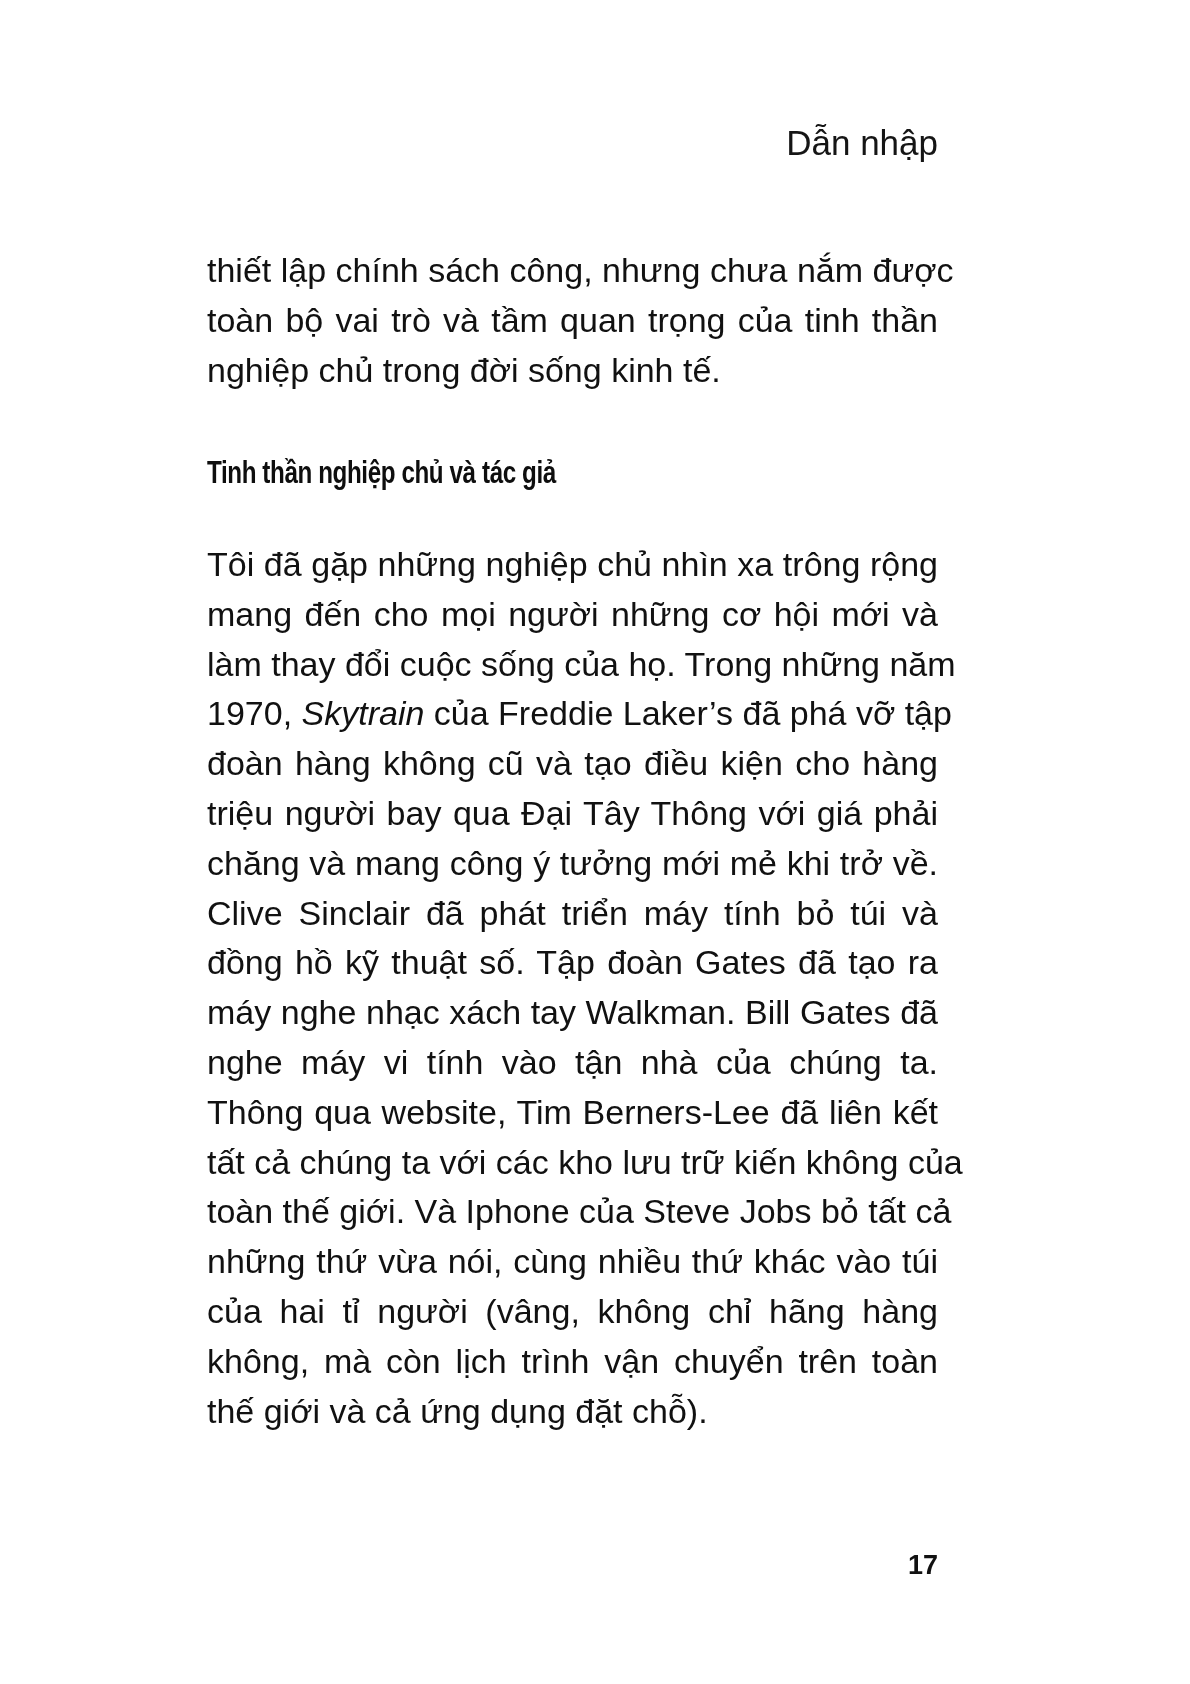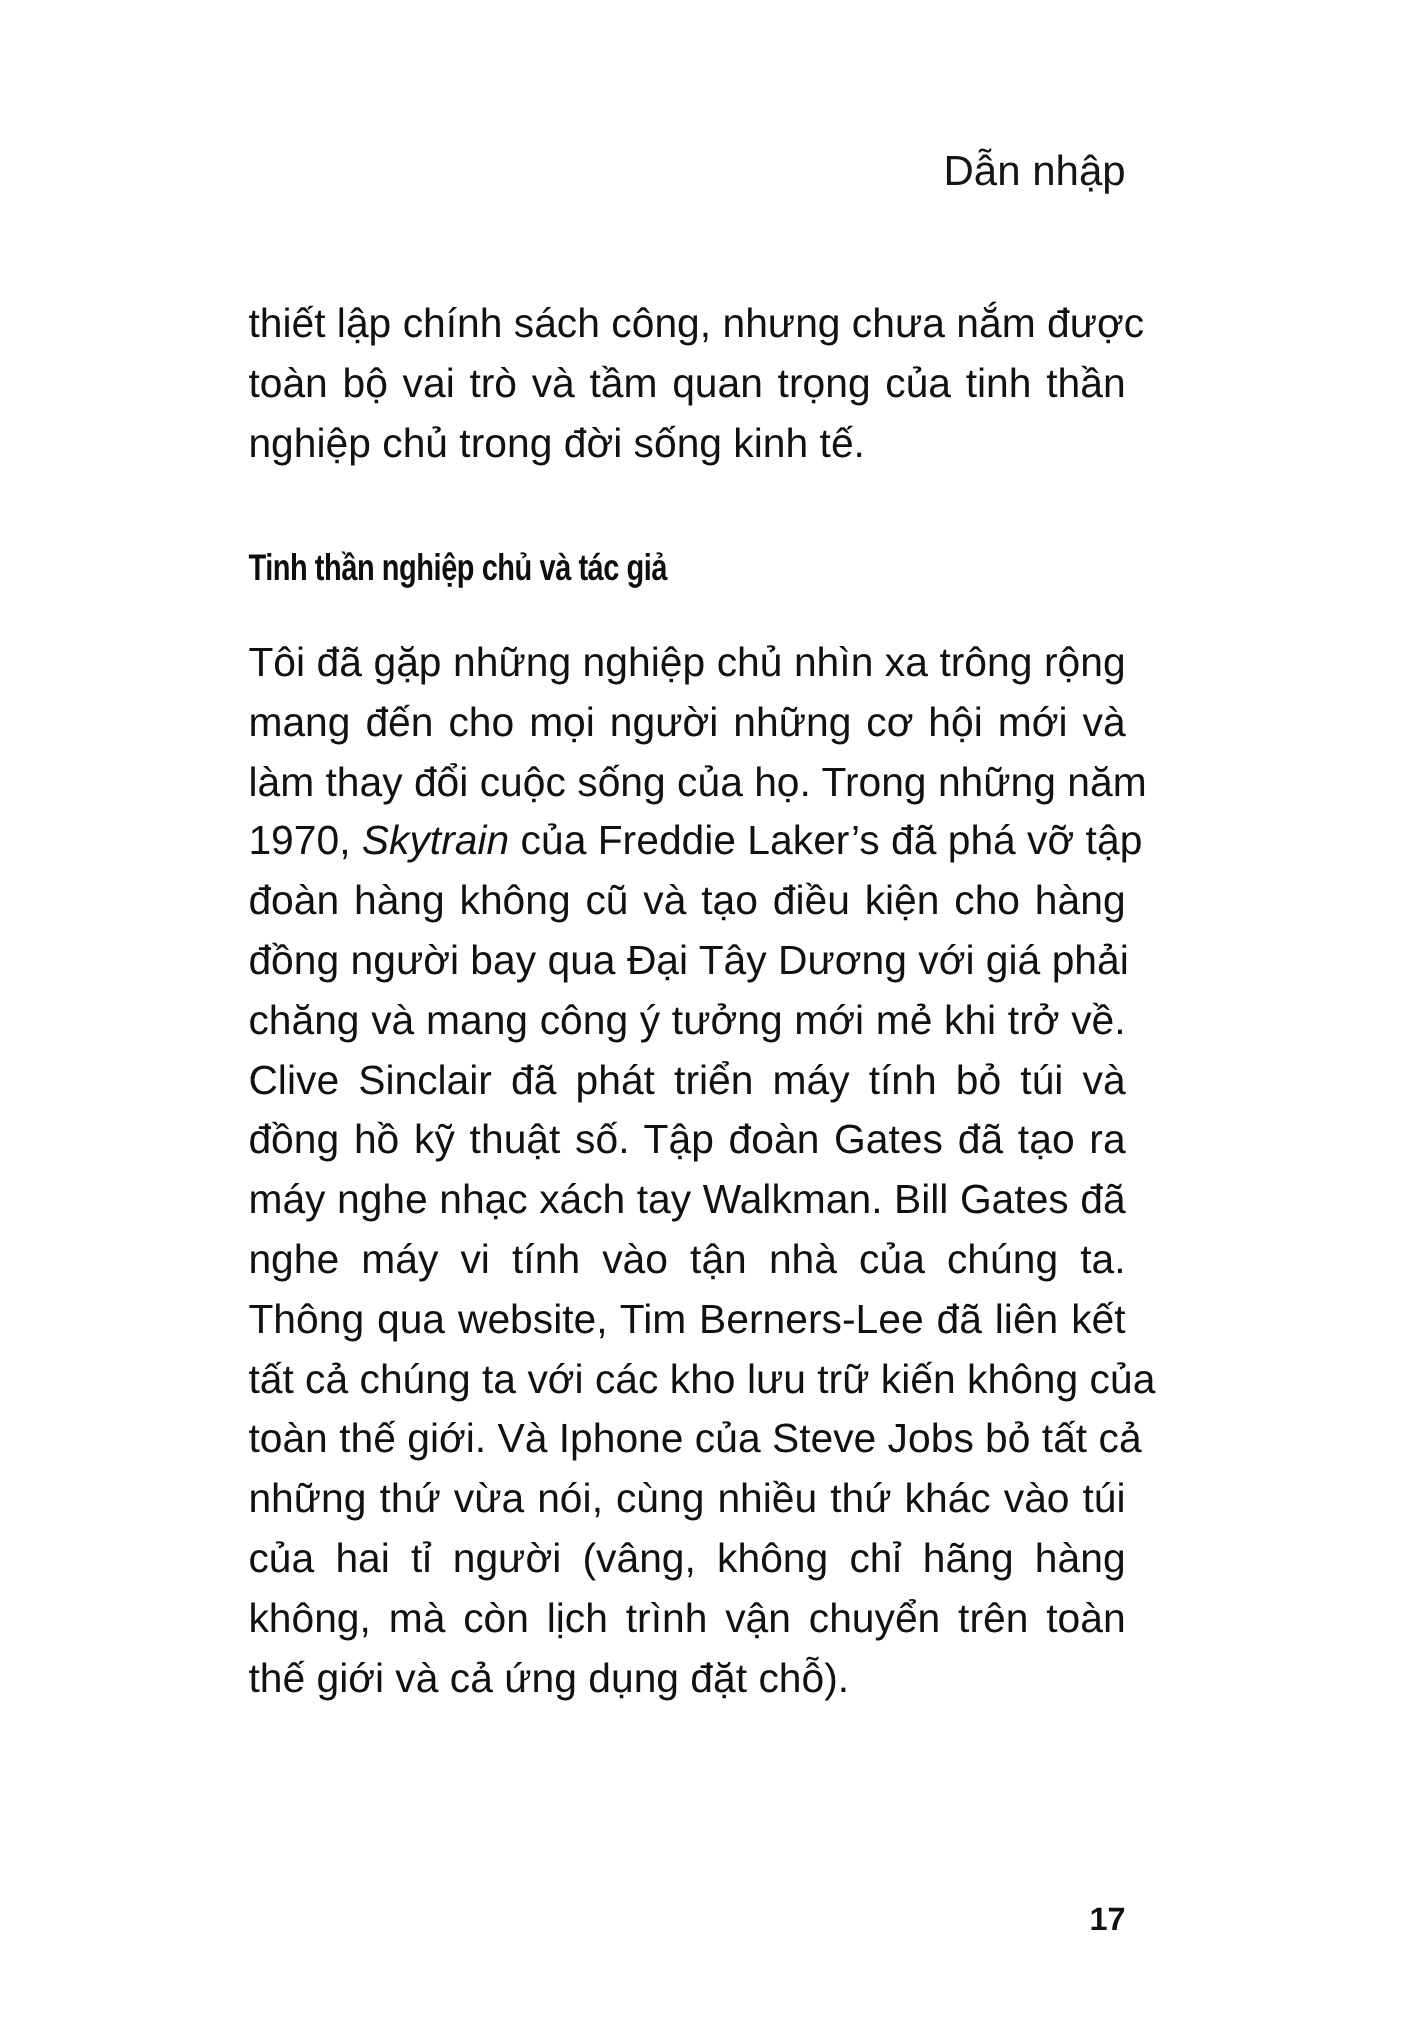--- a/index.html
+++ b/index.html
@@ -44,21 +44,21 @@
       font-weight: bold;
       font-size: 31px;
       line-height: 42px;
       color: #0e0e0e;
       transform: scaleX(0.78);
       transform-origin: left center;
       letter-spacing: -0.5px;
       white-space: nowrap;
     }
     .para-2 {
-      top: 528px;
+      top: 540px;
     }
     .line {
       display: block;
       text-align: justify;
       text-align-last: justify;
       white-space: nowrap;
     }
     .line.last {
       text-align-last: left;
     }
@@ -67,21 +67,20 @@
     }
     .page-number {
       position: absolute;
       top: 1547px;
       right: 252px;
       font-family: "Liberation Sans", sans-serif;
       font-weight: bold;
       font-size: 27px;
       line-height: 36px;
       color: #111111;
-      margin-top: 34px;
     }
   </style>
 </head>
 <body>
 
 <div class="running-header">Dẫn nhập</div>
 
 <div class="content para-1">
   <span class="line">thiết lập chính sách công, nhưng chưa nắm được</span>
   <span class="line">toàn bộ vai trò và tầm quan trọng của tinh thần</span>
@@ -89,21 +88,21 @@
 </div>
 
 <div class="section-heading">Tinh thần nghiệp chủ và tác giả</div>
 
 <div class="content para-2">
   <span class="line">Tôi đã gặp những nghiệp chủ nhìn xa trông rộng</span>
   <span class="line">mang đến cho mọi người những cơ hội mới và</span>
   <span class="line">làm thay đổi cuộc sống của họ. Trong những năm</span>
   <span class="line"><span>1970, </span><span class="italic">Skytrain</span><span> của Freddie Laker’s đã phá vỡ tập</span></span>
   <span class="line">đoàn hàng không cũ và tạo điều kiện cho hàng</span>
-  <span class="line">đồng người bay qua Đại Tây Dương với giá phải</span>
+  <span class="line">triệu người bay qua Đại Tây Thông với giá phải</span>
   <span class="line">chăng và mang công ý tưởng mới mẻ khi trở về.</span>
   <span class="line">Clive Sinclair đã phát triển máy tính bỏ túi và</span>
   <span class="line">đồng hồ kỹ thuật số. Tập đoàn Gates đã tạo ra</span>
   <span class="line">máy nghe nhạc xách tay Walkman. Bill Gates đã</span>
   <span class="line">nghe máy vi tính vào tận nhà của chúng ta.</span>
   <span class="line">Thông qua website, Tim Berners-Lee đã liên kết</span>
   <span class="line">tất cả chúng ta với các kho lưu trữ kiến không của</span>
   <span class="line">toàn thế giới. Và Iphone của Steve Jobs bỏ tất cả</span>
   <span class="line">những thứ vừa nói, cùng nhiều thứ khác vào túi</span>
   <span class="line">của hai tỉ người (vâng, không chỉ hãng hàng</span>

